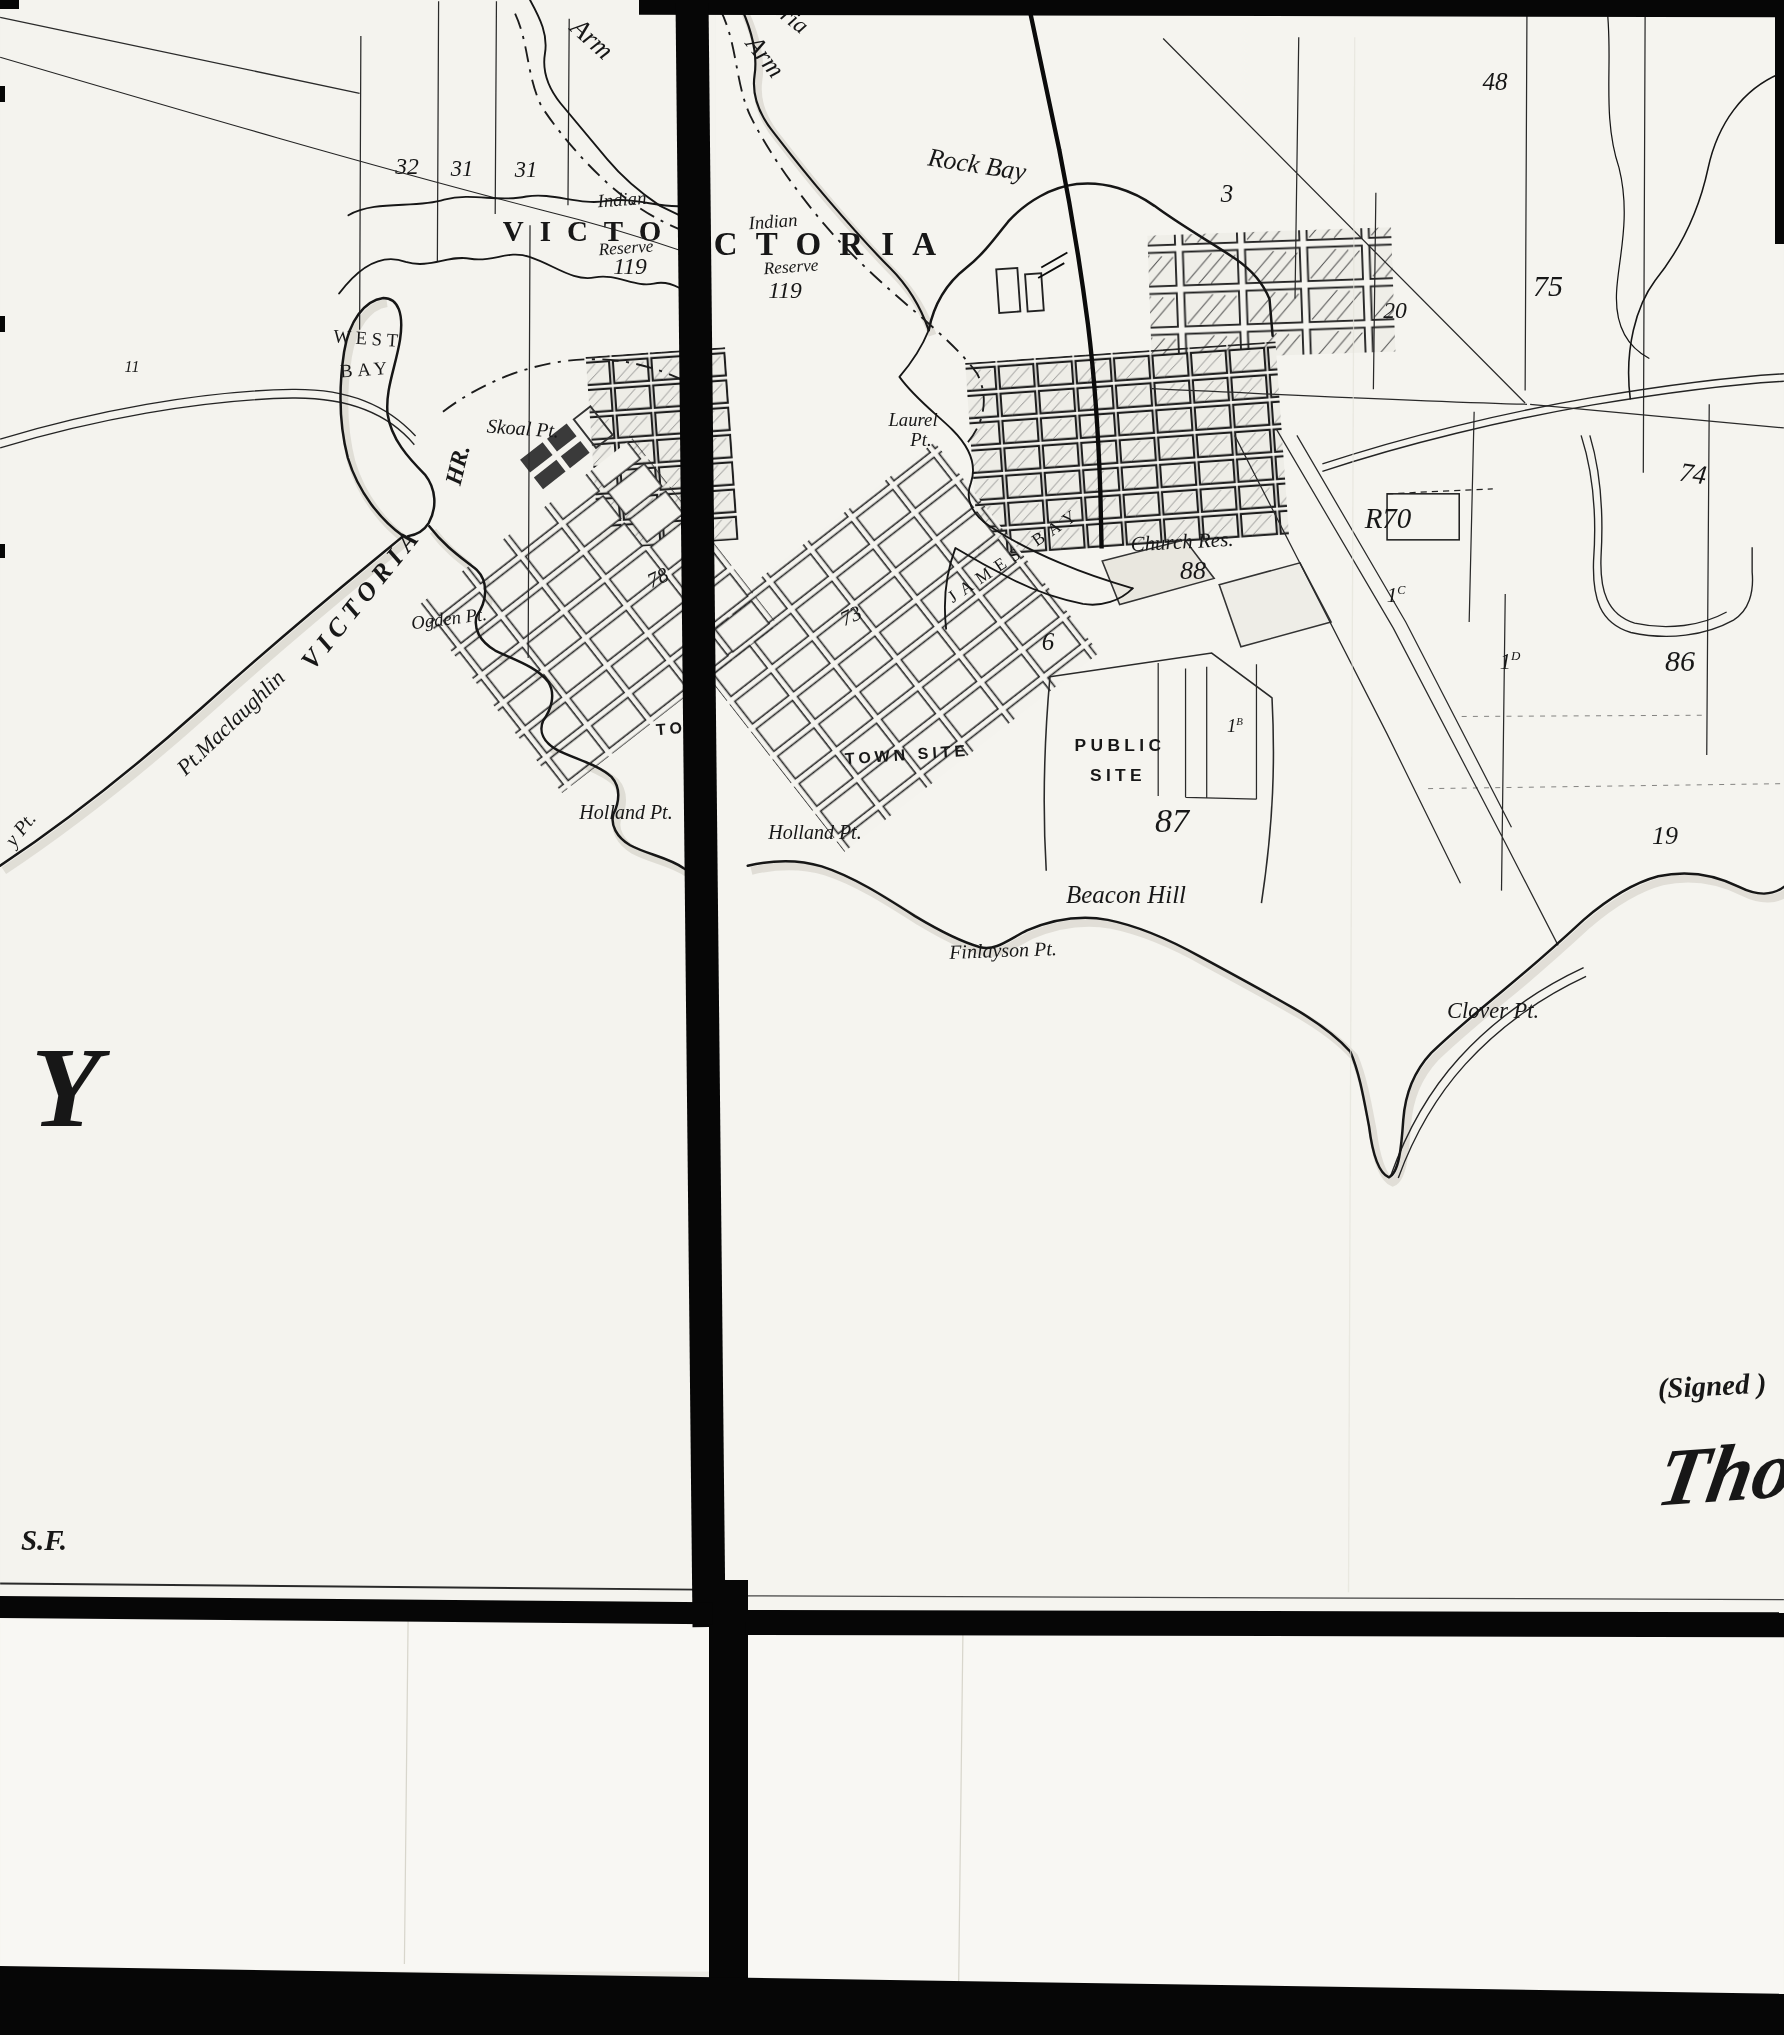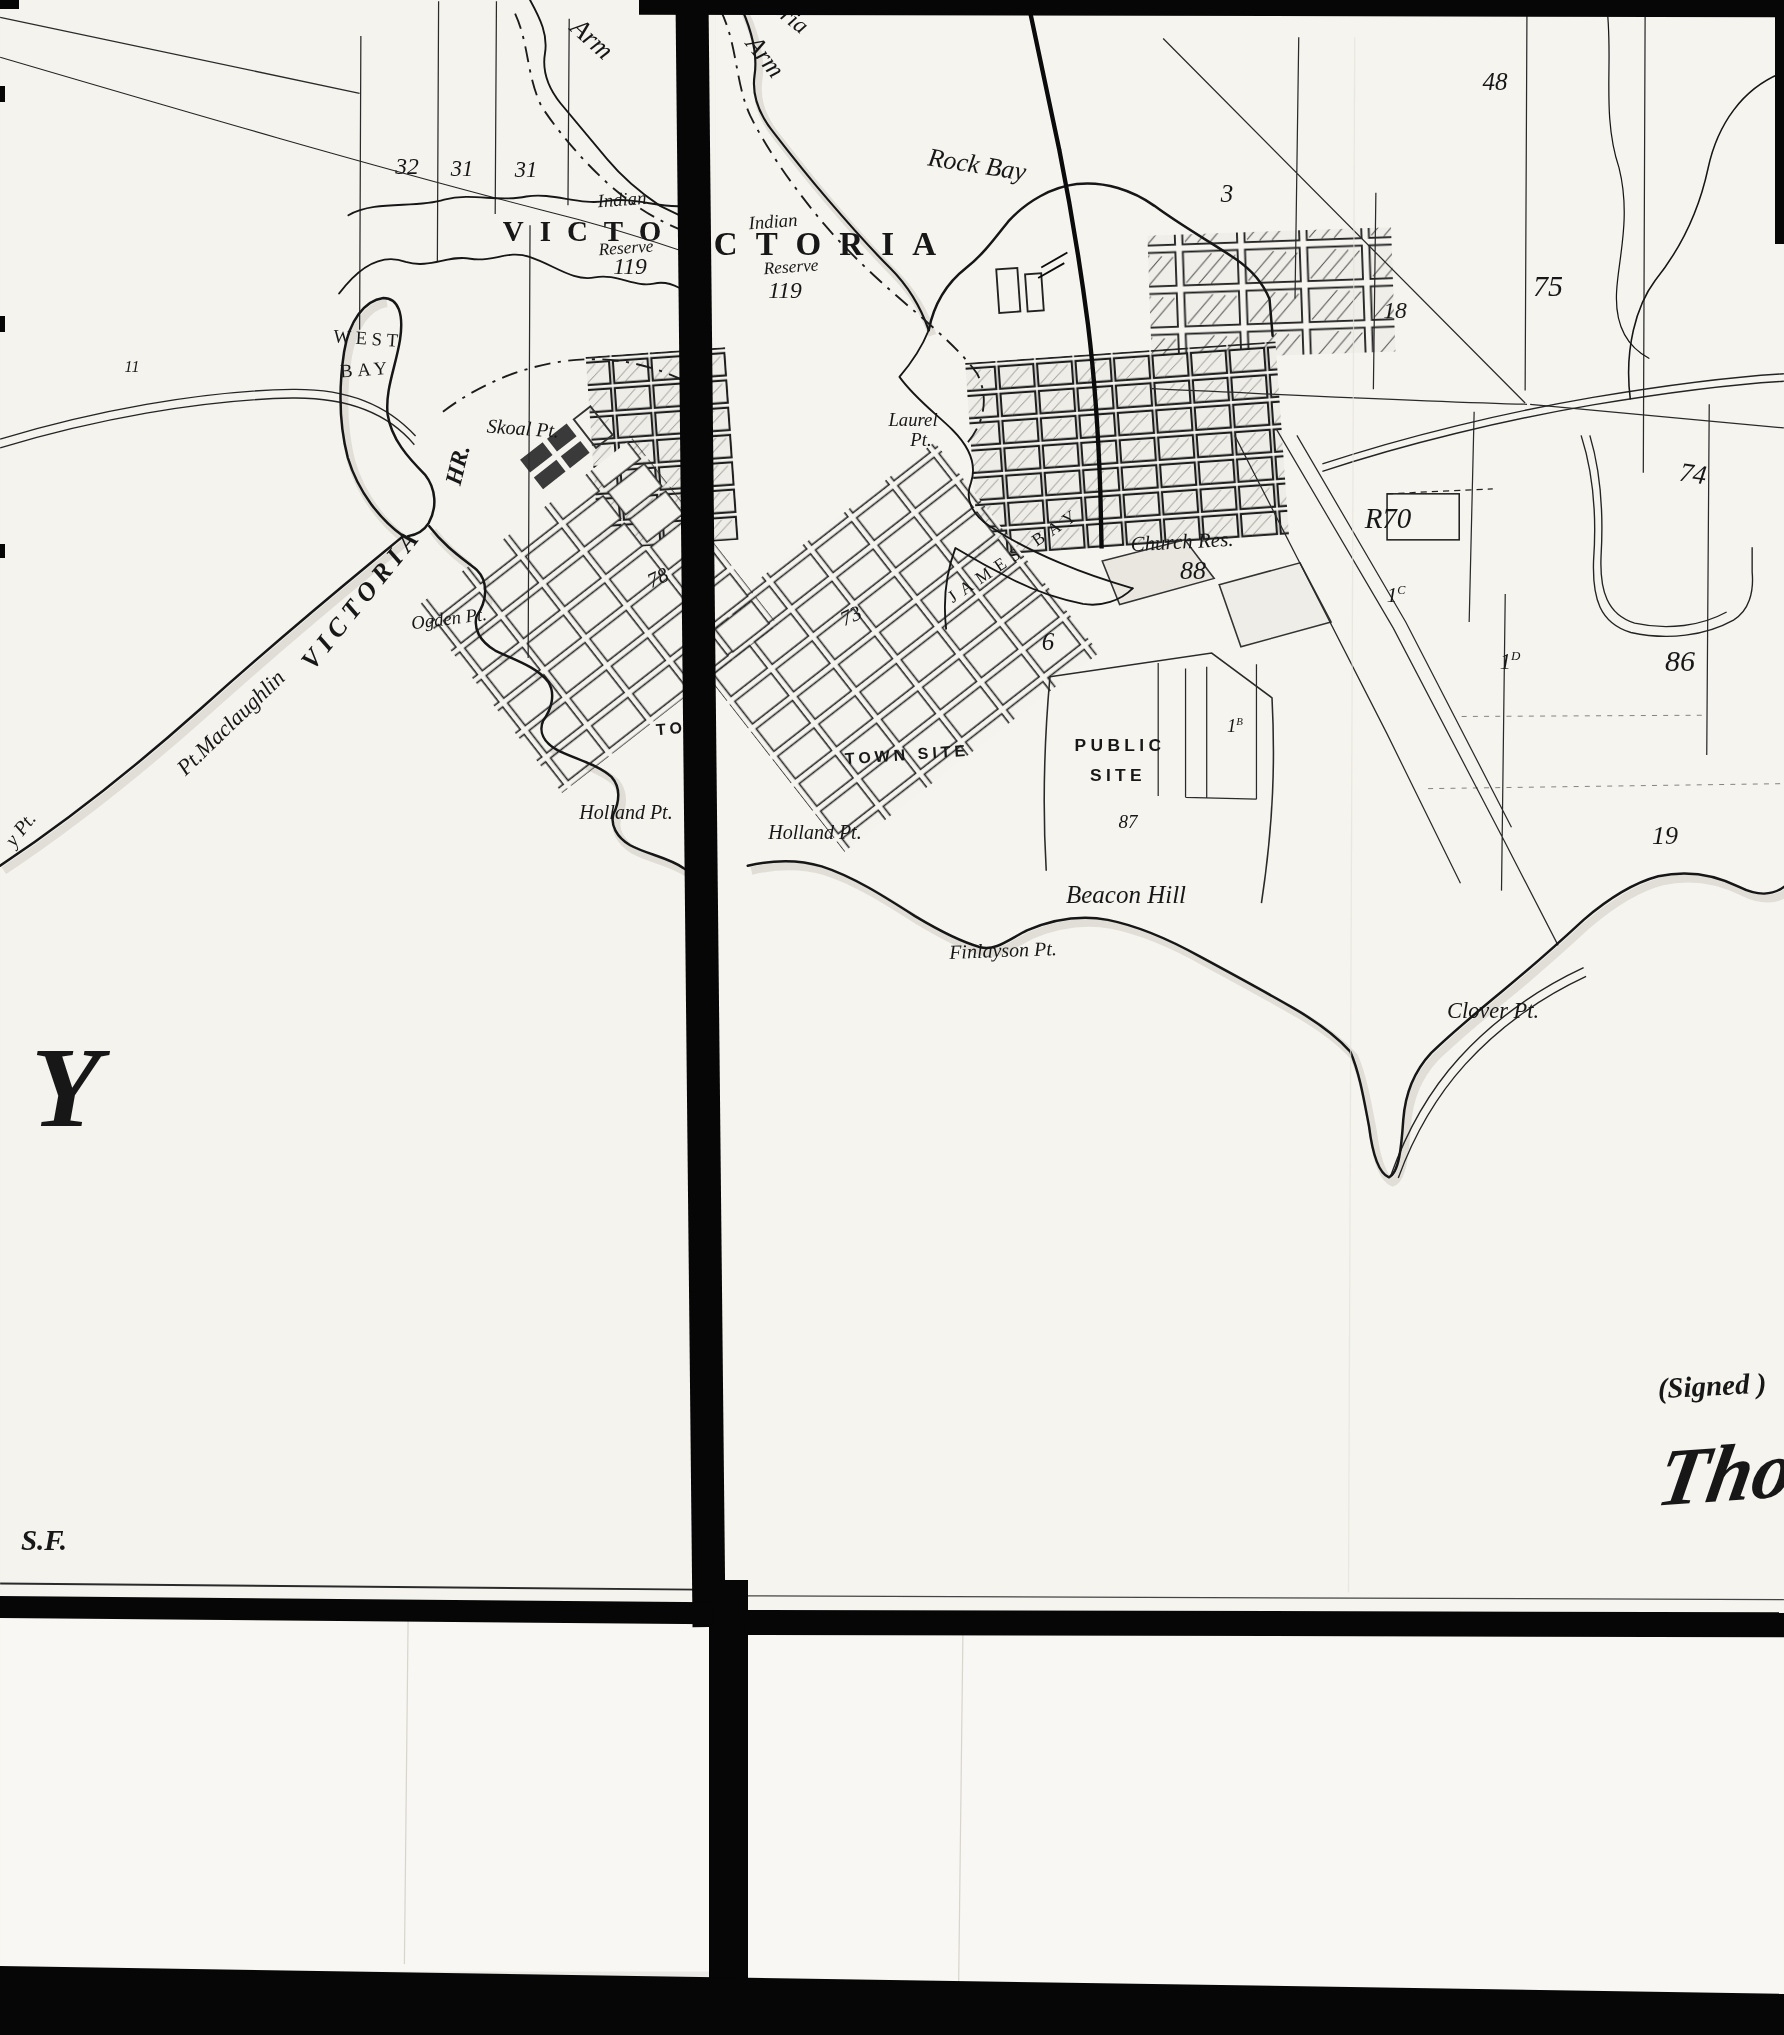--- a/index.html
+++ b/index.html
@@ -159,38 +159,38 @@
 
 <div class="lbl it" style="--r:38deg;left:790px;top:17.4px;font-size:23.6px">oria</div>
 <div class="lbl it" style="--r:52deg;left:765px;top:57px;font-size:26px">Arm</div>
 <div class="lbl it" style="--r:9deg;left:977px;top:165px;font-size:26px">Rock Bay</div>
 <div class="lbl it" style="--r:-4deg;left:773px;top:222px;font-size:18.7px">Indian</div>
 <div class="lbl bd ls5" style="left:834px;top:244px;font-size:33px">CTORIA</div>
 <div class="lbl it" style="--r:-4deg;left:791px;top:267px;font-size:17.4px">Reserve</div>
 <div class="lbl it" style="left:785px;top:291px;font-size:23.6px">119</div>
 <div class="lbl it" style="left:1227px;top:193px;font-size:25px">3</div>
 <div class="lbl it" style="left:1495px;top:81px;font-size:25px">48</div>
-<div class="lbl it" style="left:1395px;top:311px;font-size:23.6px">18</div>
+<div class="lbl it" style="left:1395px;top:311px;font-size:23.6px">20</div>
 <div class="lbl it" style="left:1548px;top:286px;font-size:30px">75</div>
 <div class="lbl it" style="--r:8deg;left:1693px;top:474px;font-size:27px">74</div>
 <div class="lbl it" style="left:1388px;top:518px;font-size:29px">R70</div>
 <div class="lbl it" style="left:1396px;top:595px;font-size:21px"><span>1</span><sup>C</sup></div>
 <div class="lbl it" style="left:1235px;top:726px;font-size:18.7px"><span>1</span><sup>B</sup></div>
 <div class="lbl it" style="left:1510px;top:661px;font-size:22.4px"><span>1</span><sup>D</sup></div>
 <div class="lbl it" style="left:913px;top:420px;font-size:18.7px">Laurel</div>
 <div class="lbl it" style="left:921px;top:440px;font-size:18.7px">Pt.</div>
 <div class="lbl ls3" style="--r:-34deg;left:1015px;top:555px;font-size:17.4px">JAMES BAY</div>
 <div class="lbl it" style="--r:-3deg;left:1182px;top:542px;font-size:21px">Church Res.</div>
 <div class="lbl it" style="left:1193px;top:571px;font-size:26px">88</div>
 <div class="lbl it" style="left:1048px;top:641px;font-size:25px">6</div>
 <div class="lbl it" style="--r:-25deg;left:851px;top:616px;font-size:21px">73</div>
 <div class="lbl bd ls2 sans" style="--r:-4deg;left:907px;top:755px;font-size:16px">TOWN SITE</div>
 <div class="lbl bd ls2 sans" style="left:1120px;top:746px;font-size:17.4px">PUBLIC</div>
 <div class="lbl bd ls2 sans" style="left:1118px;top:776px;font-size:17.4px">SITE</div>
-<div class="lbl it" style="left:1128px;top:821px;font-size:19px">87</div>
+<div class="lbl it" style="left:1172px;top:821px;font-size:34px">87</div>
 <div class="lbl it" style="left:1126px;top:894px;font-size:25px">Beacon Hill</div>
 <div class="lbl it" style="left:1680px;top:661px;font-size:30px">86</div>
 <div class="lbl it" style="left:1665px;top:836px;font-size:26px">19</div>
 <div class="lbl it" style="left:815px;top:832px;font-size:20px">Holland Pt.</div>
 <div class="lbl it" style="--r:-2deg;left:1003px;top:950px;font-size:20px">Finlayson Pt.</div>
 <div class="lbl it" style="left:1493px;top:1011px;font-size:22.4px">Clover Pt.</div>
 <div class="lbl it bd" style="--r:-3deg;left:1712px;top:1386px;font-size:29px">(Signed )</div>
 <div class="lbl sig" style="left:1742px;top:1473px;font-size:81px">Thos</div>
 
 <div class="bar" style="left:639px;top:-3.7px;width:1148px;height:20px;transform:rotate(0.12deg)"></div>

